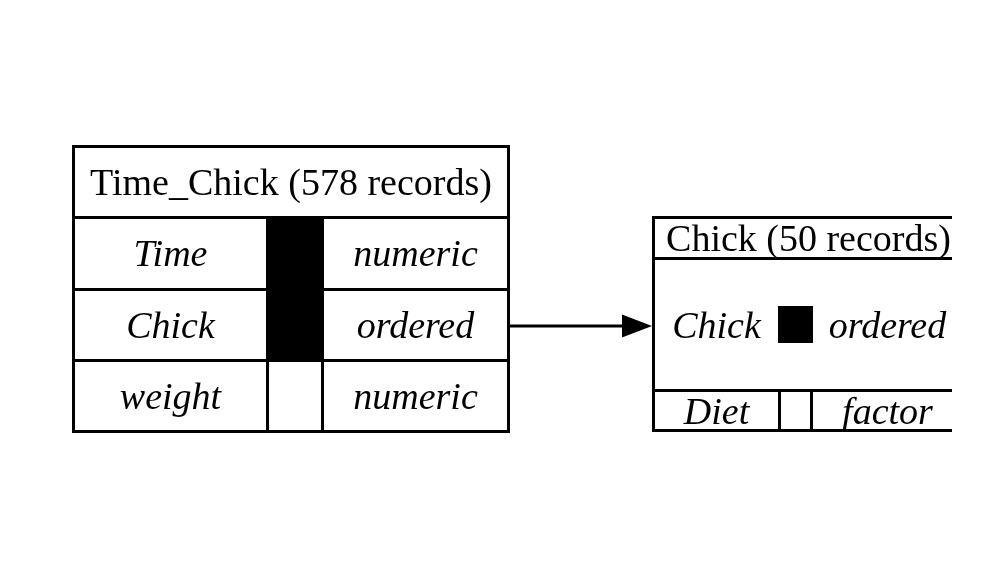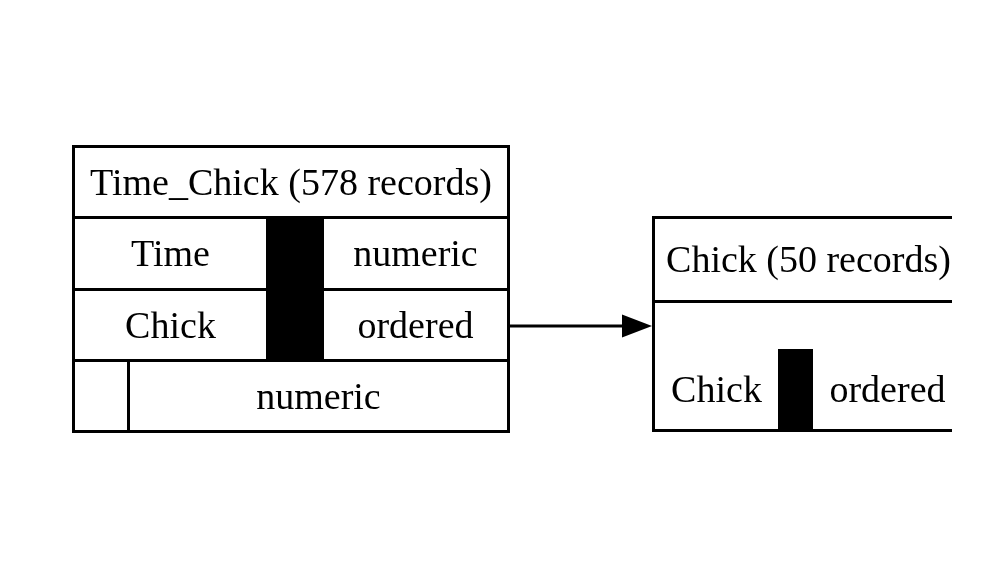--- a/index.html
+++ b/index.html
@@ -44,20 +44,21 @@
     display: flex;
     align-items: center;
     justify-content: center;
     border-bottom: 3px solid #000000;
     white-space: nowrap;
   }
   .dm-row {
     flex: 1;
     display: flex;
     min-height: 0;
+    font-style: italic;
   }
   .dm-row + .dm-row {
     border-top: 3px solid #000000;
   }
   .cell {
     display: flex;
     align-items: center;
     justify-content: center;
     white-space: nowrap;
   }
@@ -96,34 +97,40 @@
       <div class="cell c-type">numeric</div>
     </div>
 
     <div class="dm-row">
       <div class="cell c-name">Chick</div>
       <div class="cell c-key pk"></div>
       <div class="cell c-type">ordered</div>
     </div>
 
     <div class="dm-row">
+      <div class="cell c-name">weight</div>
       <div class="cell c-key"></div>
       <div class="cell c-type">numeric</div>
     </div>
   </div>
 
   <svg class="rel-arrow" viewBox="0 0 148 46" xmlns="http://www.w3.org/2000/svg">
     <line x1="1" y1="23" x2="118" y2="23" stroke="#000000" stroke-width="3"></line>
     <polygon points="114,11.5 144,23 114,34.5" fill="#000000"></polygon>
   </svg>
 
   <div class="dm-table t-right">
     <div class="dm-header">Chick (50 records)</div>
 
     <div class="dm-row">
       <div class="cell c-name">Chick</div>
       <div class="cell c-key pk"></div>
       <div class="cell c-type">ordered</div>
     </div>
 
+    <div class="dm-row">
+      <div class="cell c-name">Diet</div>
+      <div class="cell c-key"></div>
+      <div class="cell c-type">factor</div>
+    </div>
   </div>
 
 </div>
 
 </body></html>

